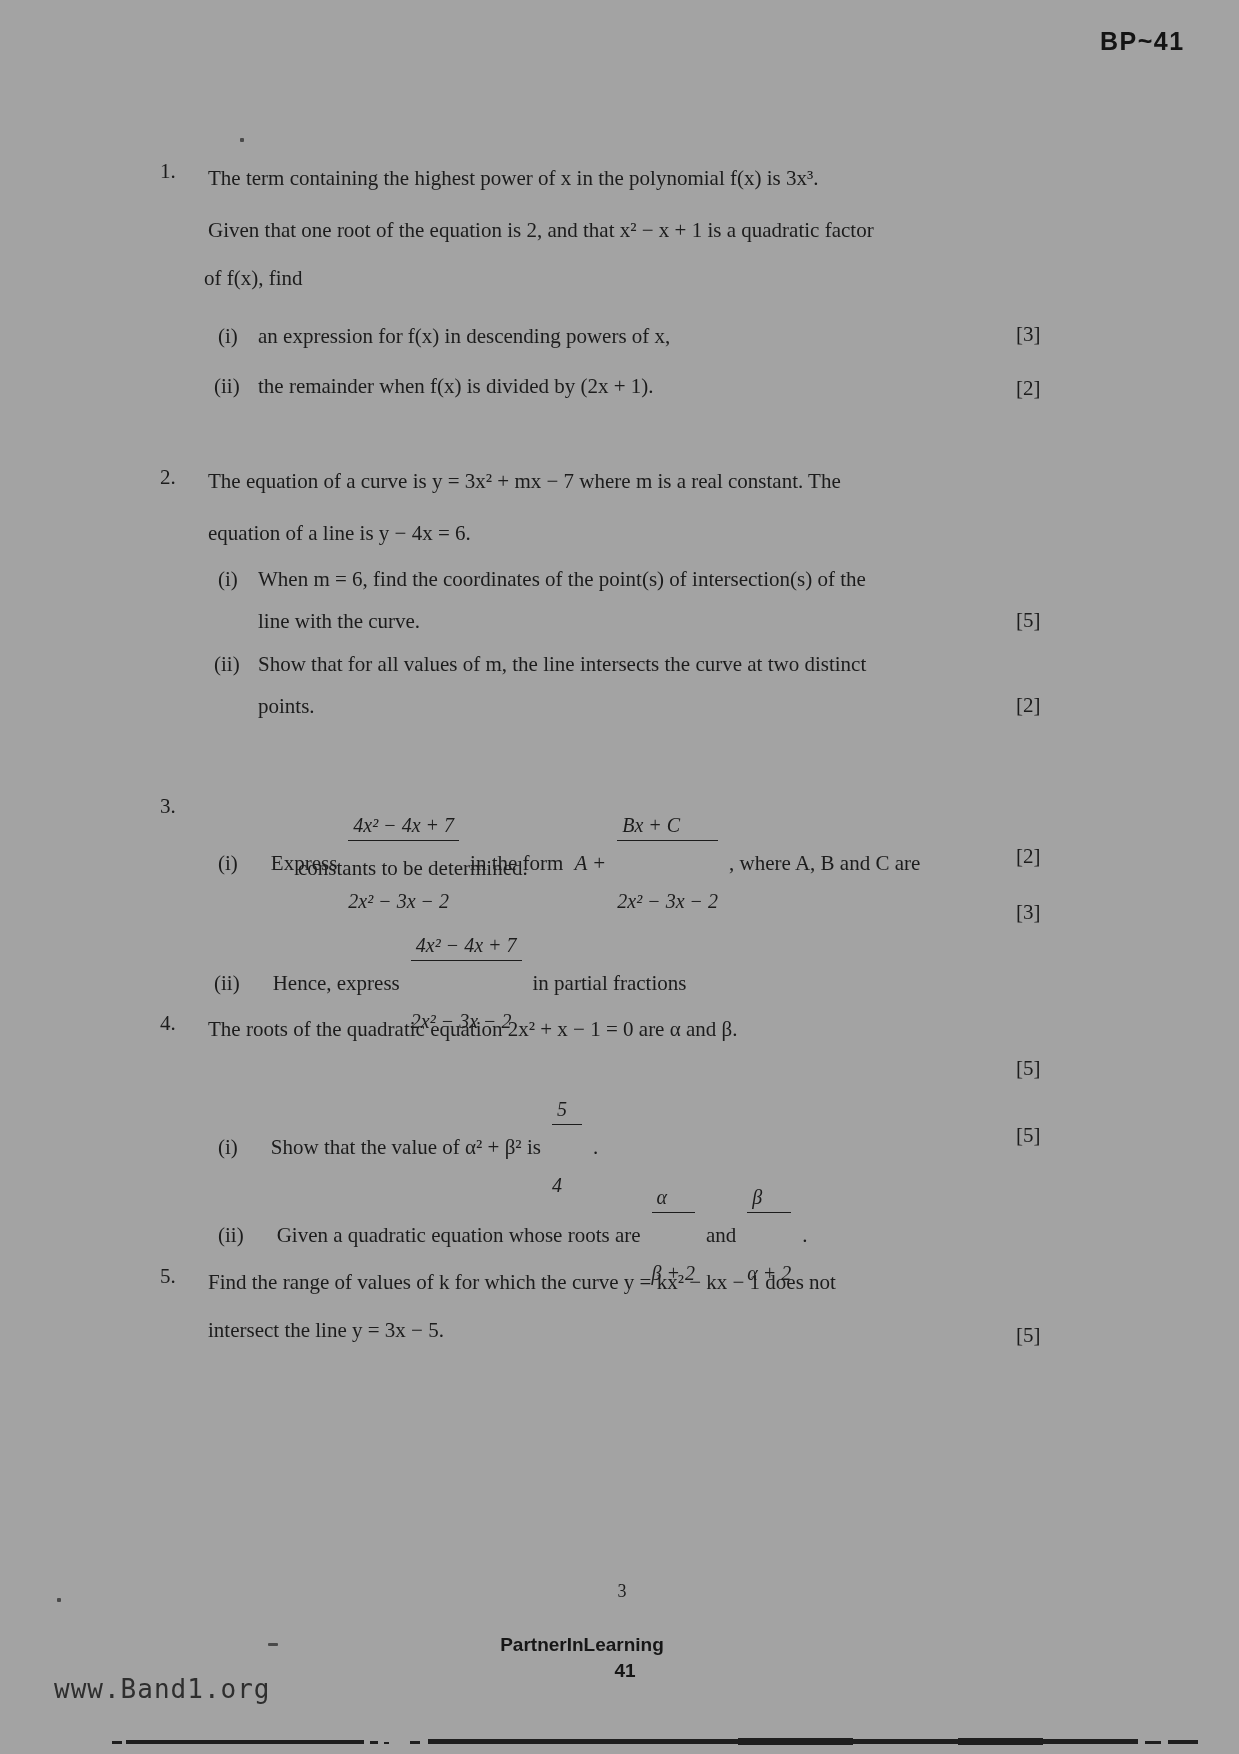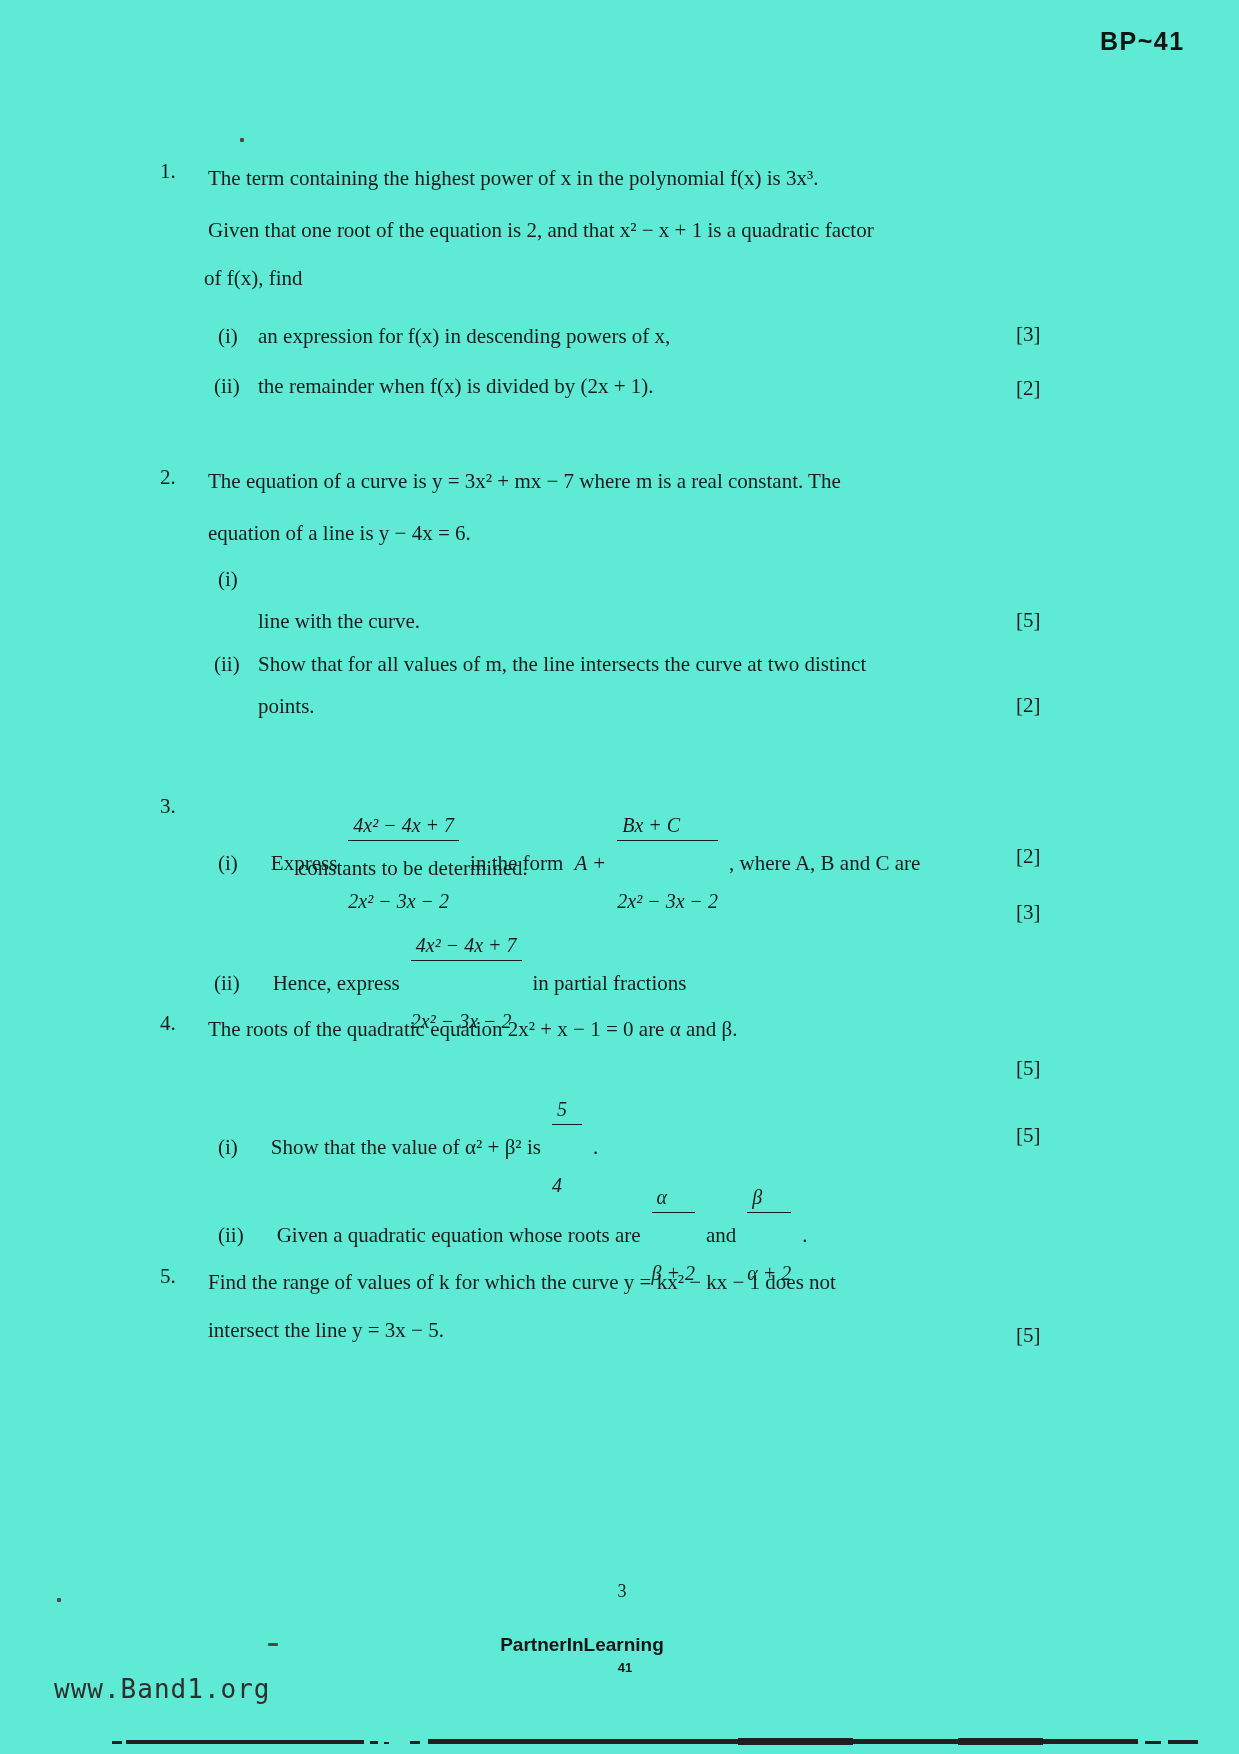--- a/index.html
+++ b/index.html
@@ -1,19 +1,19 @@
 <!DOCTYPE html>
 <html><head>
 <meta charset="utf-8">
 <style>
   html,body{margin:0;padding:0;background:#ffffff;}
   .page{
     position:relative;
     width:1239px;height:1754px;
-    background:#5eead4;
+    background:#a3a3a3;
     font-family:"Liberation Serif", serif;
     color:#1c1c1c;
     overflow:hidden;
   }
   .line{
     position:absolute;
     font-size:21px;
     line-height:26px;
     white-space:pre;
     color:#1c1c1c;
@@ -42,21 +42,21 @@
     position:absolute;transform:translateX(-50%);
     white-space:pre;color:#1c1c1c;
   }
   .page-num{font-size:18px;}
   .brand{
     font-family:"Liberation Sans", sans-serif;
     font-size:19px;font-weight:700;color:#161616;
   }
   .brand-num{
     font-family:"Liberation Sans", sans-serif;
-    font-size:13px;font-weight:700;color:#161616;
+    font-size:19px;font-weight:700;color:#161616;
   }
   .watermark{
     position:absolute;left:54px;top:1674px;
     font-family:"DejaVu Sans Mono", monospace;
     font-size:26px;color:#2e2e2e;letter-spacing:1px;white-space:pre;
   }
   .artifact{position:absolute;background:#4a4a4a;border-radius:1px;}
   .rule-seg{position:absolute;background:#1f1f1f;}
 </style>
 </head>
@@ -81,20 +81,21 @@
 
   <span class="line" style="left:214px;top:373px;">(ii)</span>
   <span class="line" style="left:258px;top:373px;">the remainder when f(x) is divided by (2x + 1).</span>
   <span class="marks" style="left:1016px;top:376px;">[2]</span>
 
   <span class="line qnum" style="left:160px;top:464px;">2.</span>
   <span class="line" style="left:208px;top:468px;">The equation of a curve is y = 3x² + mx − 7 where m is a real constant. The</span>
   <span class="line" style="left:208px;top:520px;">equation of a line is y − 4x = 6.</span>
 
   <span class="line" style="left:218px;top:566px;">(i)</span>
+  <span class="line" style="left:258px;top:566px;">When m = 6, find the coordinates of the point(s) of intersection(s) of the</span>
   <span class="line" style="left:258px;top:608px;">line with the curve.</span>
   <span class="marks" style="left:1016px;top:608px;">[5]</span>
 
   <span class="line" style="left:214px;top:651px;">(ii)</span>
   <span class="line" style="left:258px;top:651px;">Show that for all values of m, the line intersects the curve at two distinct</span>
   <span class="line" style="left:258px;top:693px;text-align:center;">points.</span>
   <span class="marks" style="left:1016px;top:693px;">[2]</span>
 
   <span class="line qnum" style="left:160px;top:793px;">3.</span>
   <div class="mathrow" style="left:218px;top:768px;">

